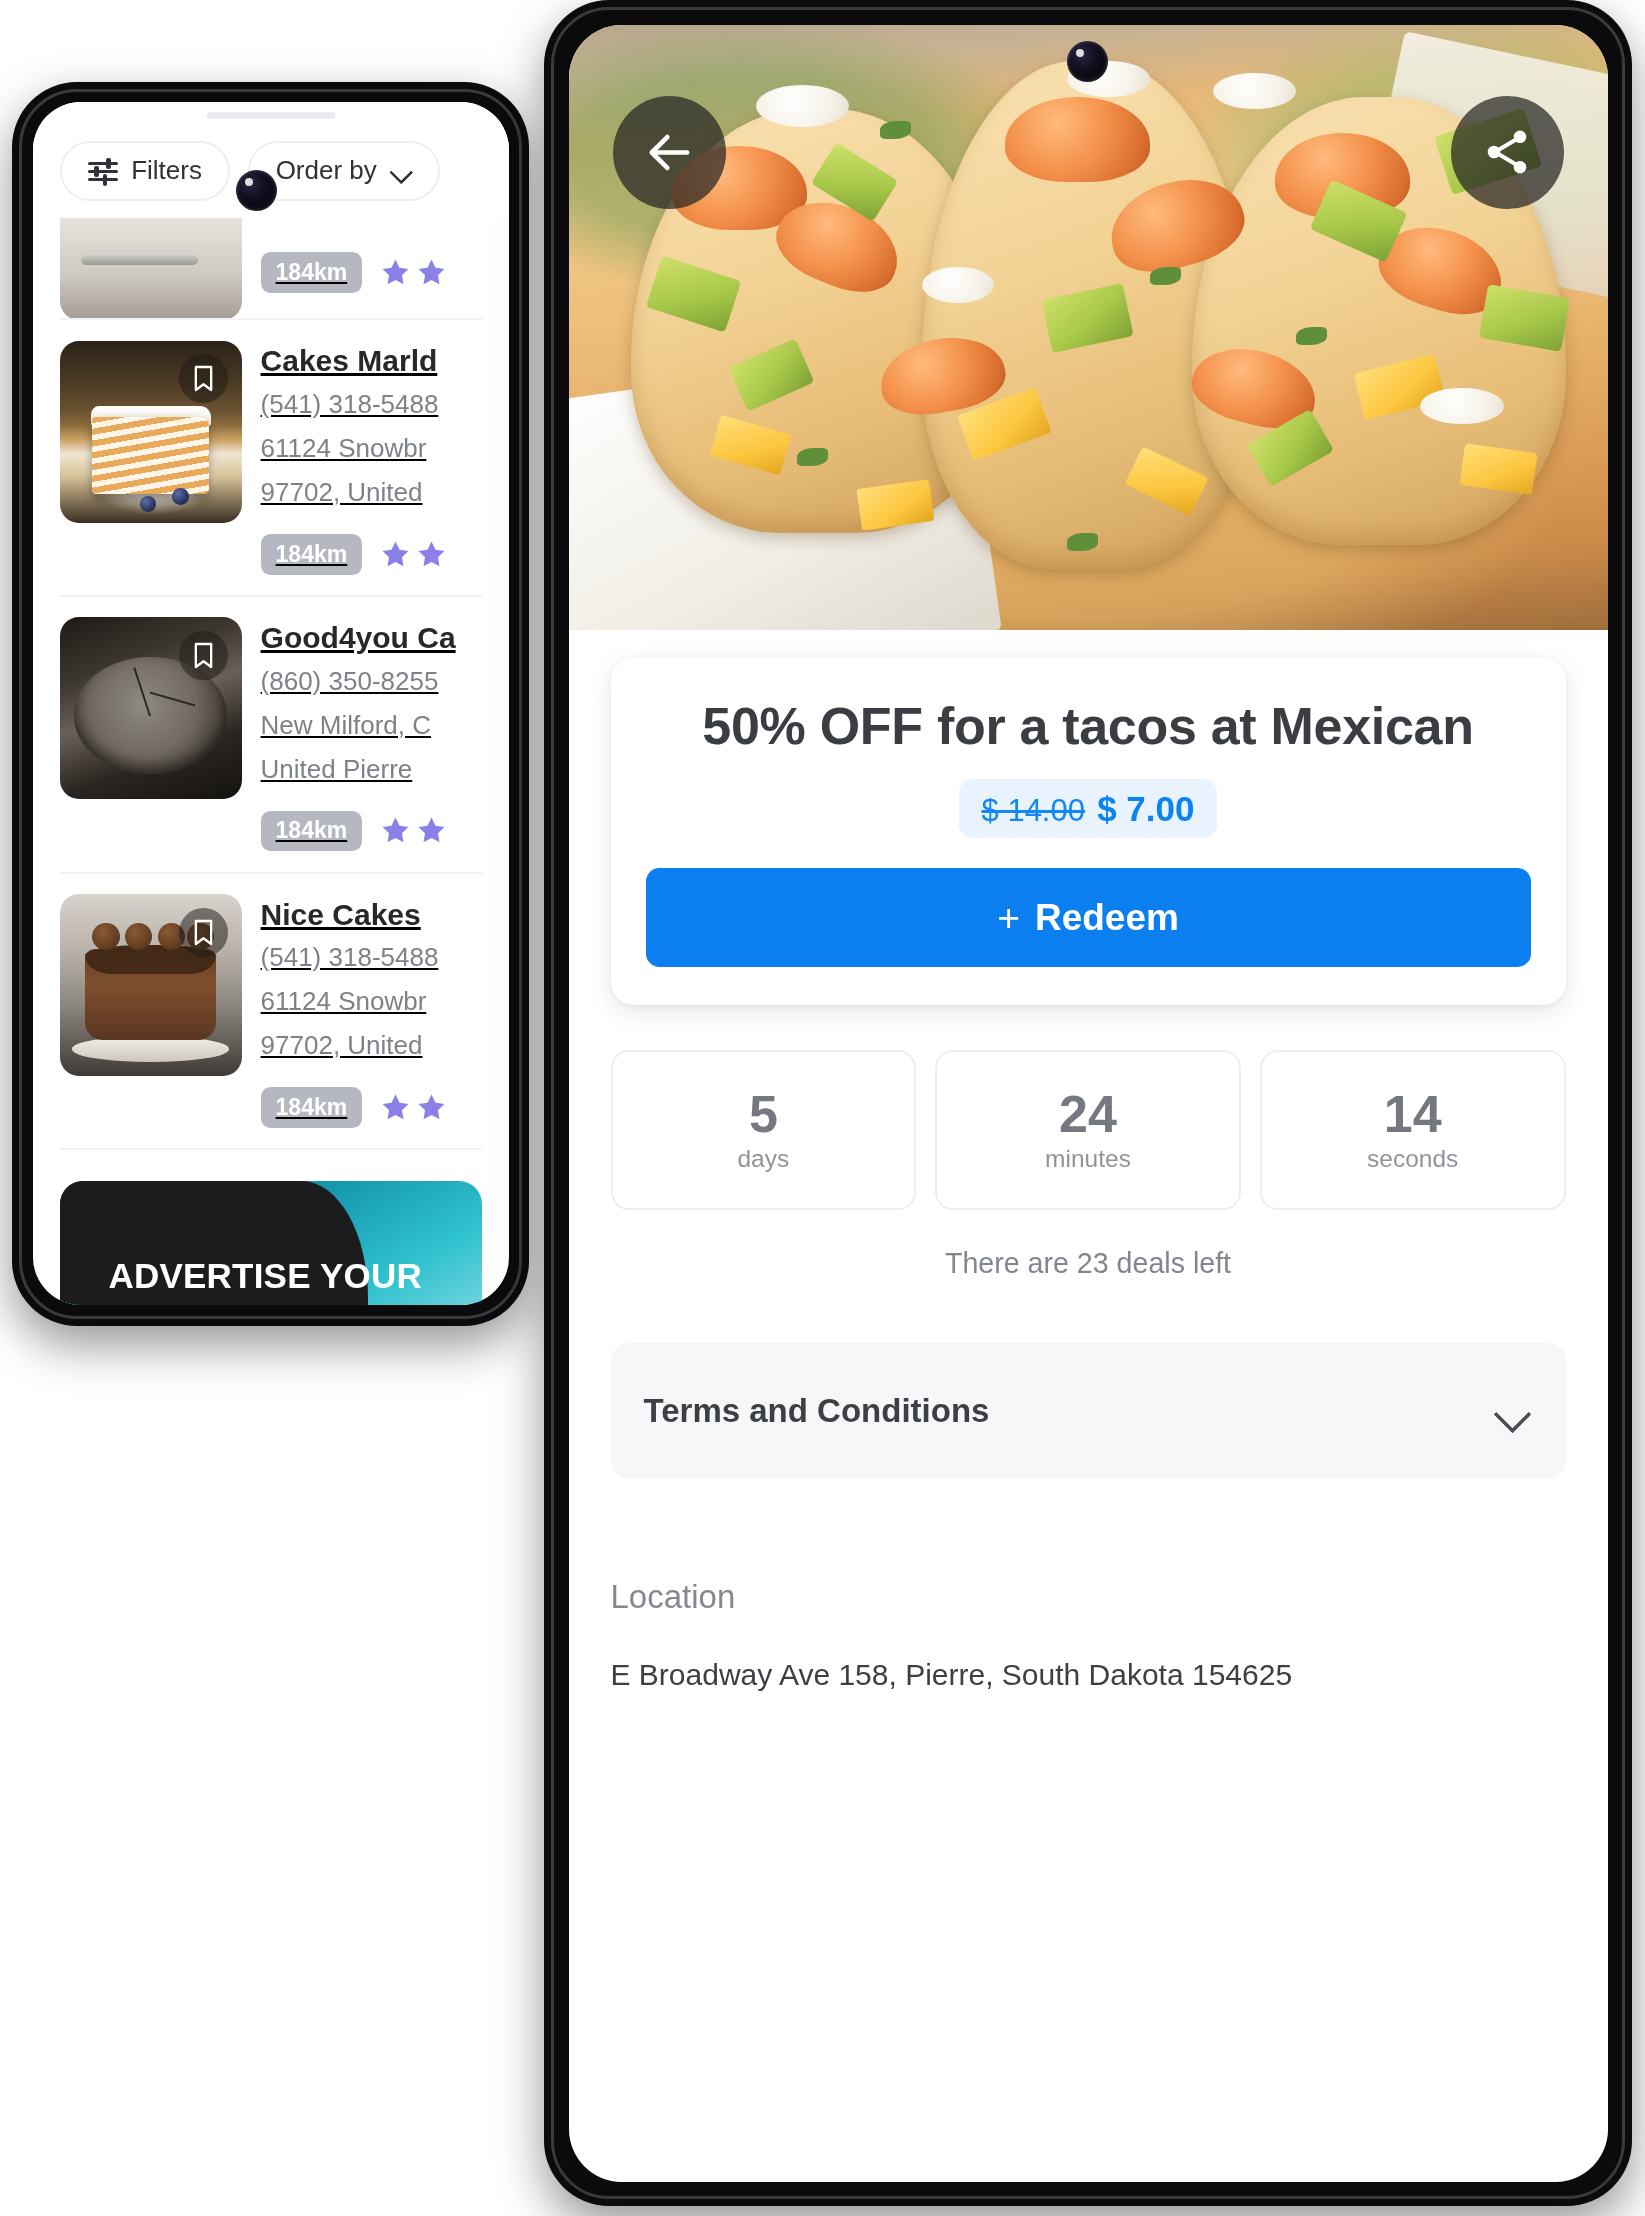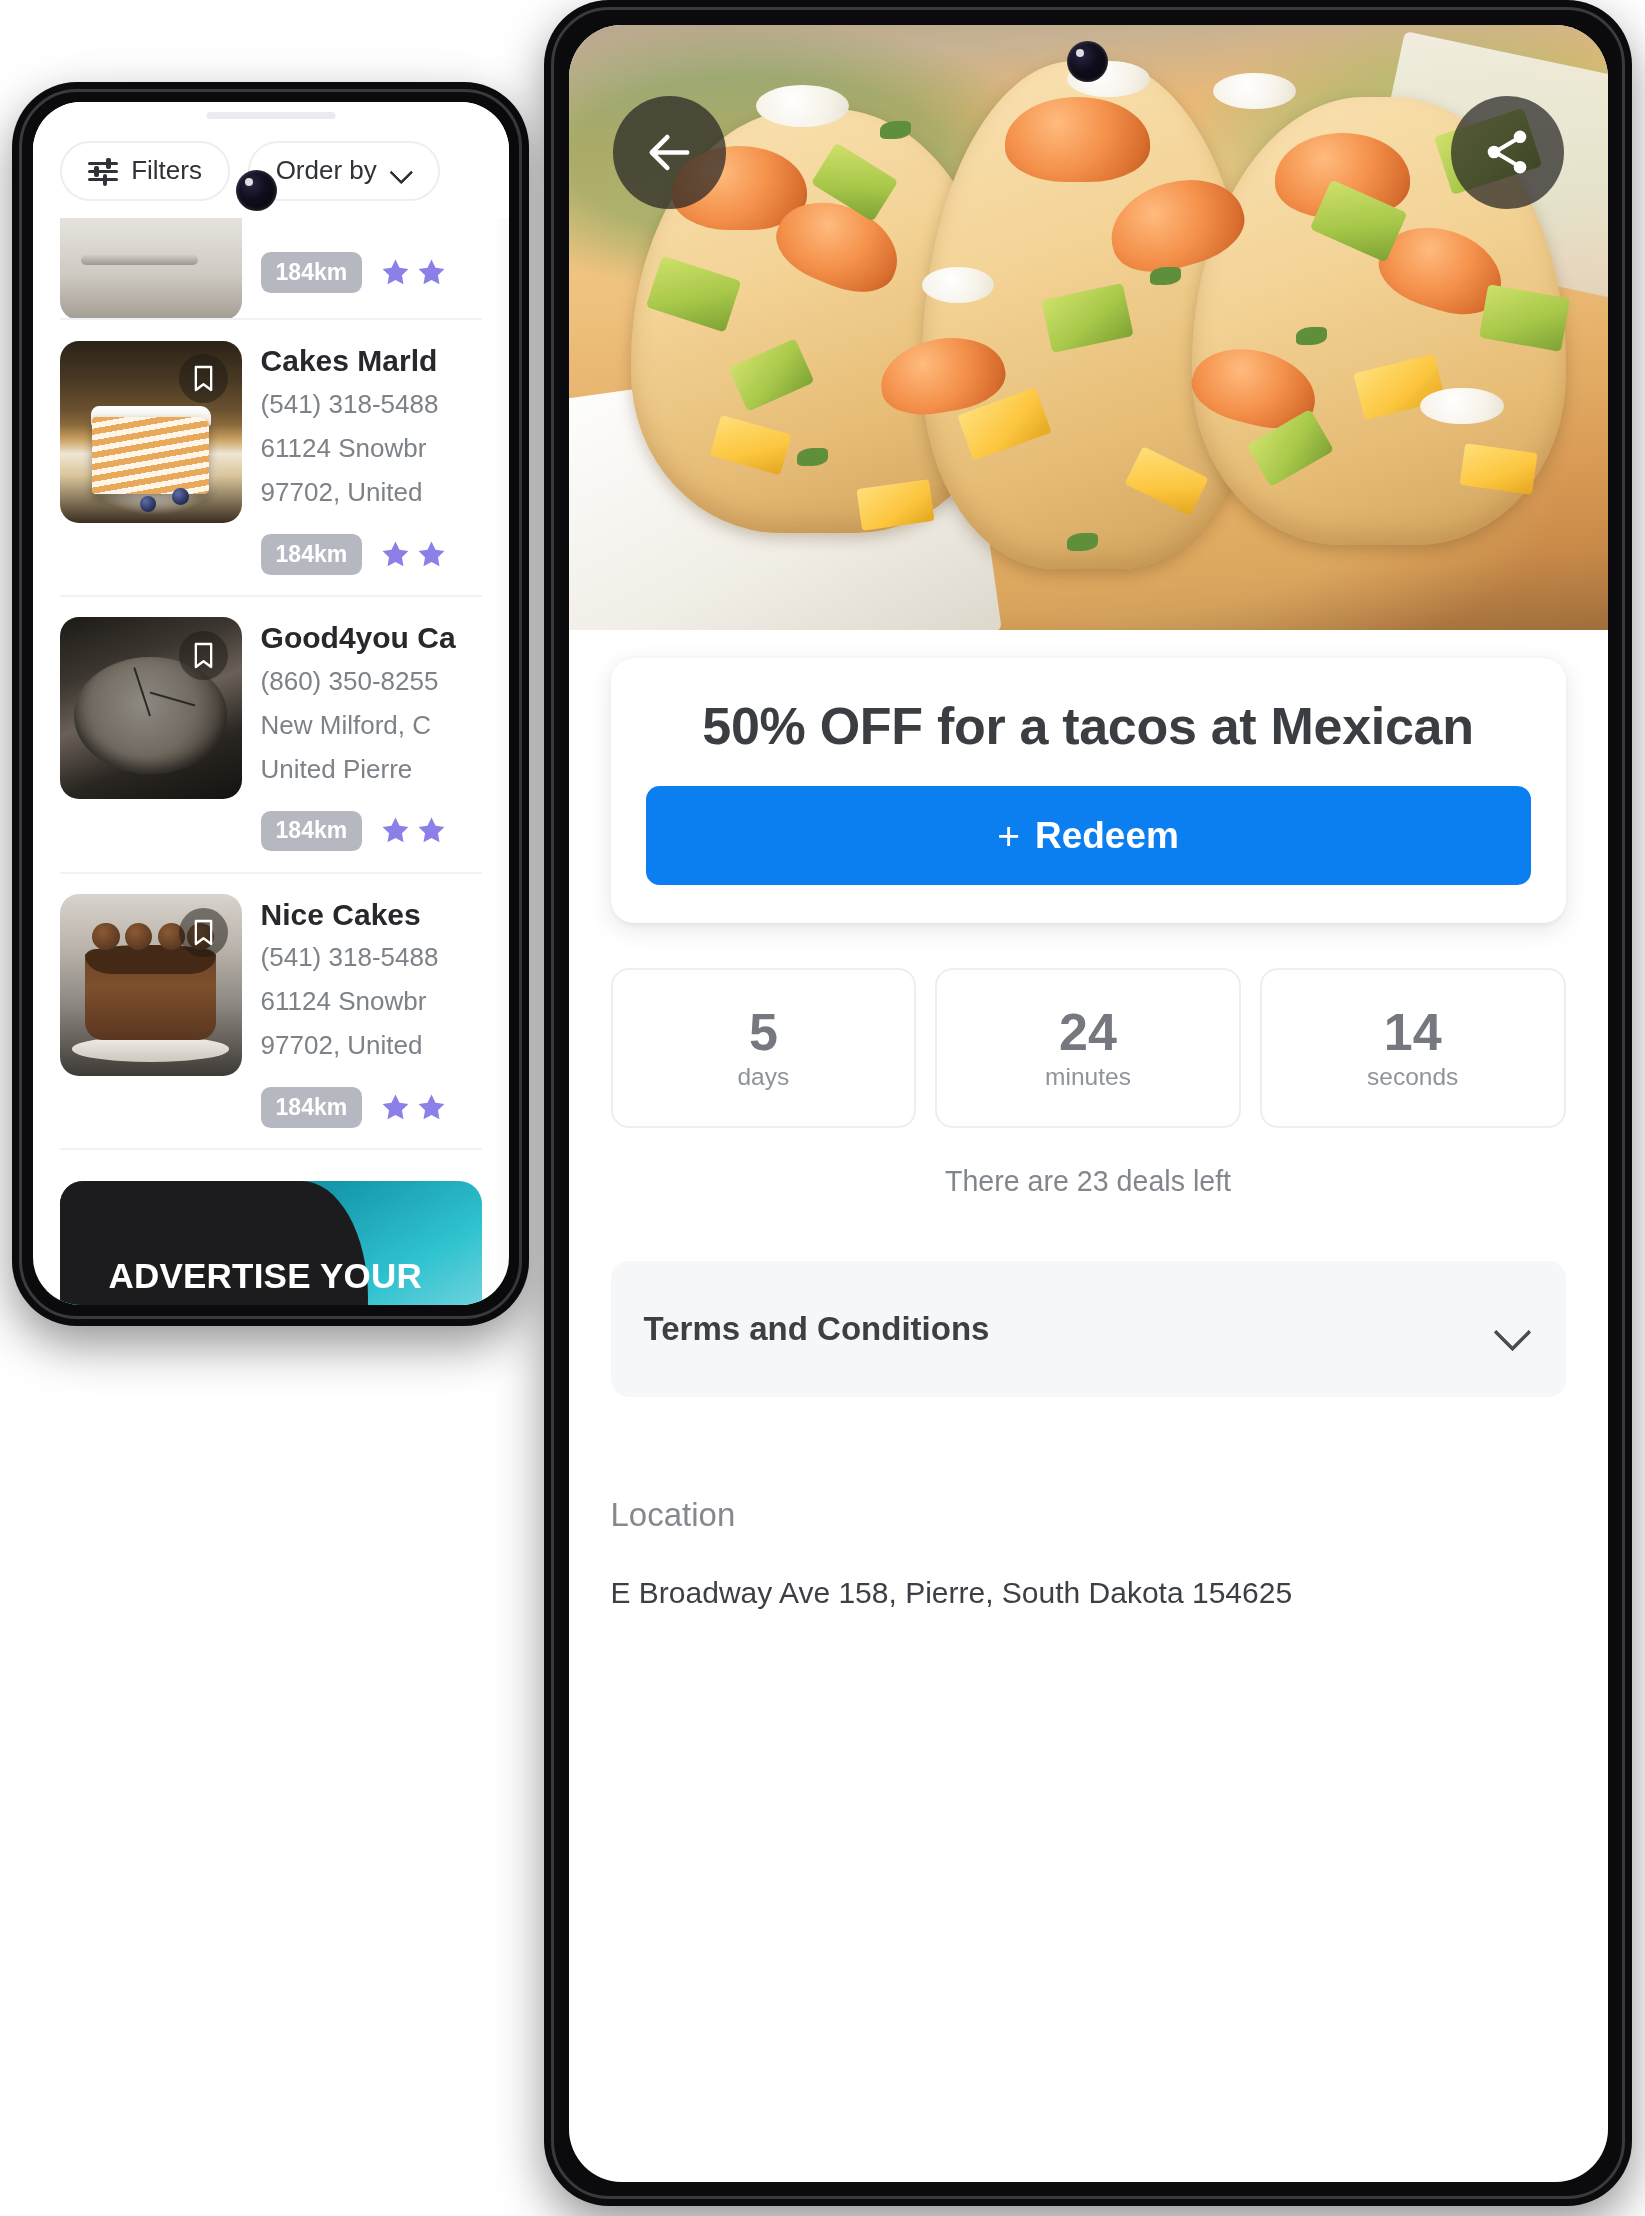--- a/index.html
+++ b/index.html
@@ -95,21 +95,21 @@
     width: 22px; height: 22px; flex:0 0 22px; position:relative;
   }
   .chev::after{
     content:""; position:absolute; left:2.7px; top:4.1px;
     width:13.6px; height:13.6px;
     border-right:3.4px solid #2f3237; border-bottom:3.4px solid #2f3237;
     transform: rotate(45deg);
     border-radius: 1.4px;
   }
 
-  .back-list { position:relative; }
+  .back-list { position:relative;text-decoration:underline; }
   .lrow {
     position: relative;
     display:flex; gap: 19px;
     padding: 20.4px 0 20.4px 0;
     border-bottom: 2px solid #f0f1f3;
     background:#fff;
   }
   .lthumb {
     position: relative;
     flex: 0 0 182px;
@@ -594,20 +594,24 @@
               <circle cx="18" cy="5" r="2.9" fill="#fff"></circle>
               <circle cx="6" cy="12" r="2.9" fill="#fff"></circle>
               <circle cx="18" cy="19" r="2.9" fill="#fff"></circle>
               <path d="M8.6 10.7l6.8-4M8.6 13.3l6.8 4" stroke="#fff" stroke-width="1.9" stroke-linecap="round"></path>
             </svg>
           </div>
         </div>
 
         <div class="deal-card">
           <div class="deal-title">50% OFF for a tacos at Mexican</div>
+          <div class="price-badge">
+            <span class="price-old">$ 14.00</span>
+            <span class="price-new">$ 7.00</span>
+          </div>
           <div class="redeem-btn">
             <span class="plus-ico">+</span>
             <span>Redeem</span>
           </div>
         </div>
 
         <div class="countdown">
           <div class="cd-box">
             <div class="cd-num">5</div>
             <div class="cd-lbl">days</div>

